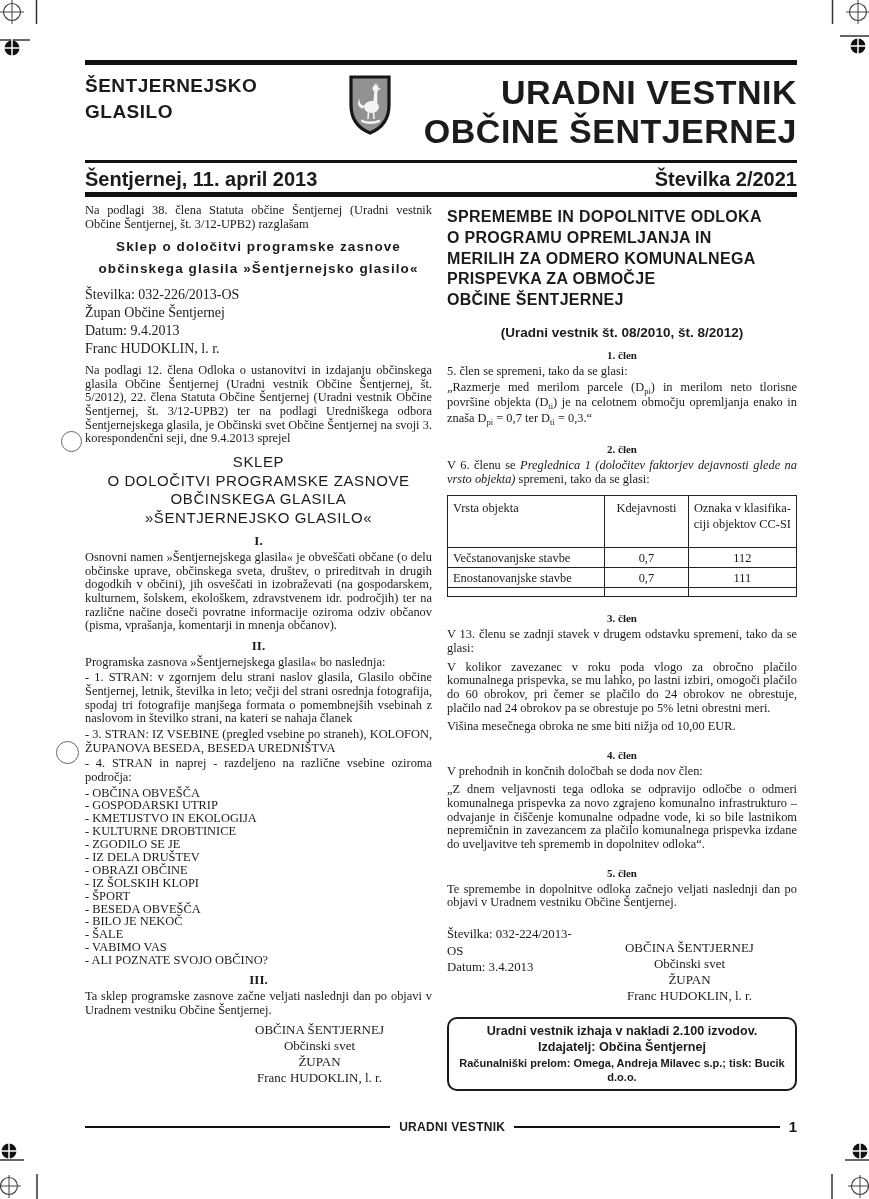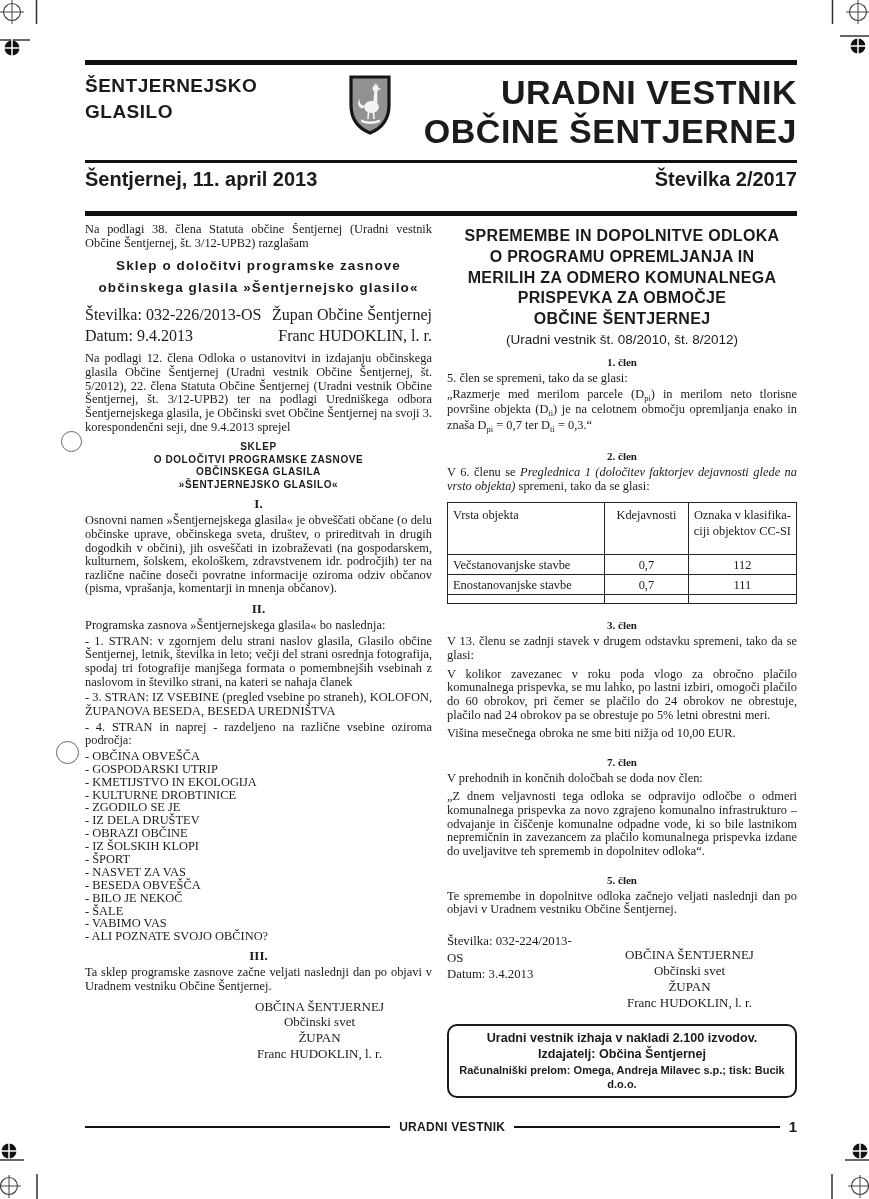--- a/index.html
+++ b/index.html
@@ -12,42 +12,42 @@
   .rule-thick{height:5px;}
   
   .masthead{display:flex;align-items:flex-start;padding:8px 0 9px;}
   .brand{font-family:"Liberation Sans","DejaVu Sans",sans-serif;font-weight:bold;
          font-size:19px;line-height:26px;letter-spacing:.5px;width:210px;}
   .coat{margin-left:52px;margin-top:1px;flex:0 0 auto;}
   .mast-title{flex:1;text-align:right;font-family:"Liberation Sans","DejaVu Sans",sans-serif;
               font-weight:bold;font-size:34px;line-height:39px;letter-spacing:.5px;white-space:nowrap;}
   .datebar{display:flex;justify-content:space-between;align-items:center;
            font-family:"Liberation Sans","DejaVu Sans",sans-serif;font-weight:bold;
-           font-size:20px;line-height:24px;padding:4px 0 20px;}
+           font-size:20px;line-height:24px;padding:4px 0 1px;}
   
   .columns{display:flex;gap:15px;margin-top:7px;height:904px;}
   .col{overflow:hidden;}
   .col-left{width:347px;}
   .col-right{width:350px;}
   p.just{margin:0 0 5px;font-size:12.4px;line-height:1.1;text-align:justify;}
   p.tight{margin:0 0 2px;}
   .decree-title{text-align:center;font-family:"Liberation Sans","DejaVu Sans",sans-serif;
                 font-weight:bold;font-size:13.5px;line-height:1.6;letter-spacing:1.1px;margin:5px 0 7px;}
-  .meta-row{display:flex;justify-content:space-between;font-size:16px;line-height:1.28;}
+  .meta-row{display:flex;justify-content:space-between;font-size:14px;line-height:1.28;flex-direction:column;}
   .meta-block{margin:0 0 6px;}
   .decision-title{text-align:center;font-family:"Liberation Sans","DejaVu Sans",sans-serif;
-                  font-weight:bold;font-size:10px;line-height:1.25;letter-spacing:.6px;margin:7px 0 4px;}
+                  font-weight:normal;font-size:15px;line-height:1.25;letter-spacing:.6px;margin:7px 0 4px;}
   .sec-label{text-align:center;font-weight:bold;font-size:13px;margin:5px 0 2px;}
   .areas p{margin:0;font-size:12.4px;line-height:1.04;}
   .sig-block{width:225px;margin-left:auto;text-align:center;font-size:13px;line-height:1.23;margin-top:2px;}
   
-  .law-title{text-align:center;font-family:"Liberation Sans","DejaVu Sans",sans-serif;
+  .law-title{font-family:"Liberation Sans","DejaVu Sans",sans-serif;
              font-weight:bold;font-size:16px;line-height:1.3;letter-spacing:.3px;margin:3px 0 2px;}
   .law-subtitle{text-align:center;font-family:"Liberation Sans","DejaVu Sans",sans-serif;
-                font-weight:normal;font-size:13.5px;margin:2px 0 8px;}
+                font-weight:bold;font-size:13.5px;margin:14px 0 8px;}
   .clen{text-align:center;font-weight:bold;font-size:11px;margin:15px 0 4px;}
   .clen-first{margin-top:9px;}
   .gap-after{margin-bottom:13px;}
   .sub{font-size:8.5px;vertical-align:sub;}
   .it{font-style:italic;}
   table.factors{width:100%;border-collapse:collapse;margin:9px 0 0;font-size:12.4px;}
   table.factors td{border:1.3px solid #222;}
   .t-hd{padding:5px 5px 15px;vertical-align:top;}
   .t-hd.c1{text-align:left;}
   .t-hd.c2,.t-hd.c3{text-align:center;}
@@ -151,21 +151,21 @@
       <div class="mast-title">
         <div>URADNI VESTNIK</div>
         <div>OBČINE ŠENTJERNEJ</div>
       </div>
     </div>
 
     <div class="rule rule-mid"></div>
 
     <div class="datebar">
       <span>Šentjernej, 11. april 2013</span>
-      <span>Številka 2/2017</span>
+      <span>Številka 2/2021</span>
     </div>
 
     <div class="rule rule-thick"></div>
 
     <div class="columns">
 
       <div class="col col-left">
         <p class="just">Na podlagi 38. člena Statuta občine Šentjernej (Uradni vestnik Občine Šentjernej, št. 3/12-UPB2) razglašam</p>
 
         <div class="decree-title">
@@ -205,21 +205,20 @@
         <div class="areas">
           <p>- OBČINA OBVEŠČA</p>
           <p>- GOSPODARSKI UTRIP</p>
           <p>- KMETIJSTVO IN EKOLOGIJA</p>
           <p>- KULTURNE DROBTINICE</p>
           <p>- ZGODILO SE JE</p>
           <p>- IZ DELA DRUŠTEV</p>
           <p>- OBRAZI OBČINE</p>
           <p>- IZ ŠOLSKIH KLOPI</p>
           <p>- ŠPORT</p>
-          <p>- NASVET ZA VAS</p>
           <p>- BESEDA OBVEŠČA</p>
           <p>- BILO JE NEKOČ</p>
           <p>- ŠALE</p>
           <p>- VABIMO VAS</p>
           <p>- ALI POZNATE SVOJO OBČINO?</p>
         </div>
 
         <div class="sec-label">III.</div>
         <p class="just">Ta sklep programske zasnove začne veljati naslednji dan po objavi v Uradnem vestniku Občine Šentjernej.</p>
 
@@ -278,21 +277,21 @@
               <td></td>
             </tr>
           </tbody>
         </table>
 
         <div class="clen">3. člen</div>
         <p class="just gap-after">V 13. členu se zadnji stavek v drugem odstavku spremeni, tako da se glasi:</p>
         <p class="just gap-after">V kolikor zavezanec v roku poda vlogo za obročno plačilo komunalnega prispevka, se mu lahko, po lastni izbiri, omogoči plačilo do 60 obrokov, pri čemer se plačilo do 24 obrokov ne obrestuje, plačilo nad 24 obrokov pa se obrestuje po 5% letni obrestni meri.</p>
         <p class="just">Višina mesečnega obroka ne sme biti nižja od 10,00 EUR.</p>
 
-        <div class="clen">7. člen</div>
+        <div class="clen">4. člen</div>
         <p class="just gap-after">V prehodnih in končnih določbah se doda nov člen:</p>
         <p class="just">„Z dnem veljavnosti tega odloka se odpravijo odločbe o odmeri komunalnega prispevka za novo zgrajeno komunalno infrastrukturo – odvajanje in čiščenje komunalne odpadne vode, ki so bile lastnikom nepremičnin in zavezancem za plačilo komunalnega prispevka izdane do uveljavitve teh sprememb in dopolnitev odloka“.</p>
 
         <div class="clen">5. člen</div>
         <p class="just">Te spremembe in dopolnitve odloka začnejo veljati naslednji dan po objavi v Uradnem vestniku Občine Šentjernej.</p>
 
         <div class="meta-sig">
           <div class="meta-left">
             <div>Številka: 032-224/2013-OS</div>
             <div>Datum: 3.4.2013</div>

